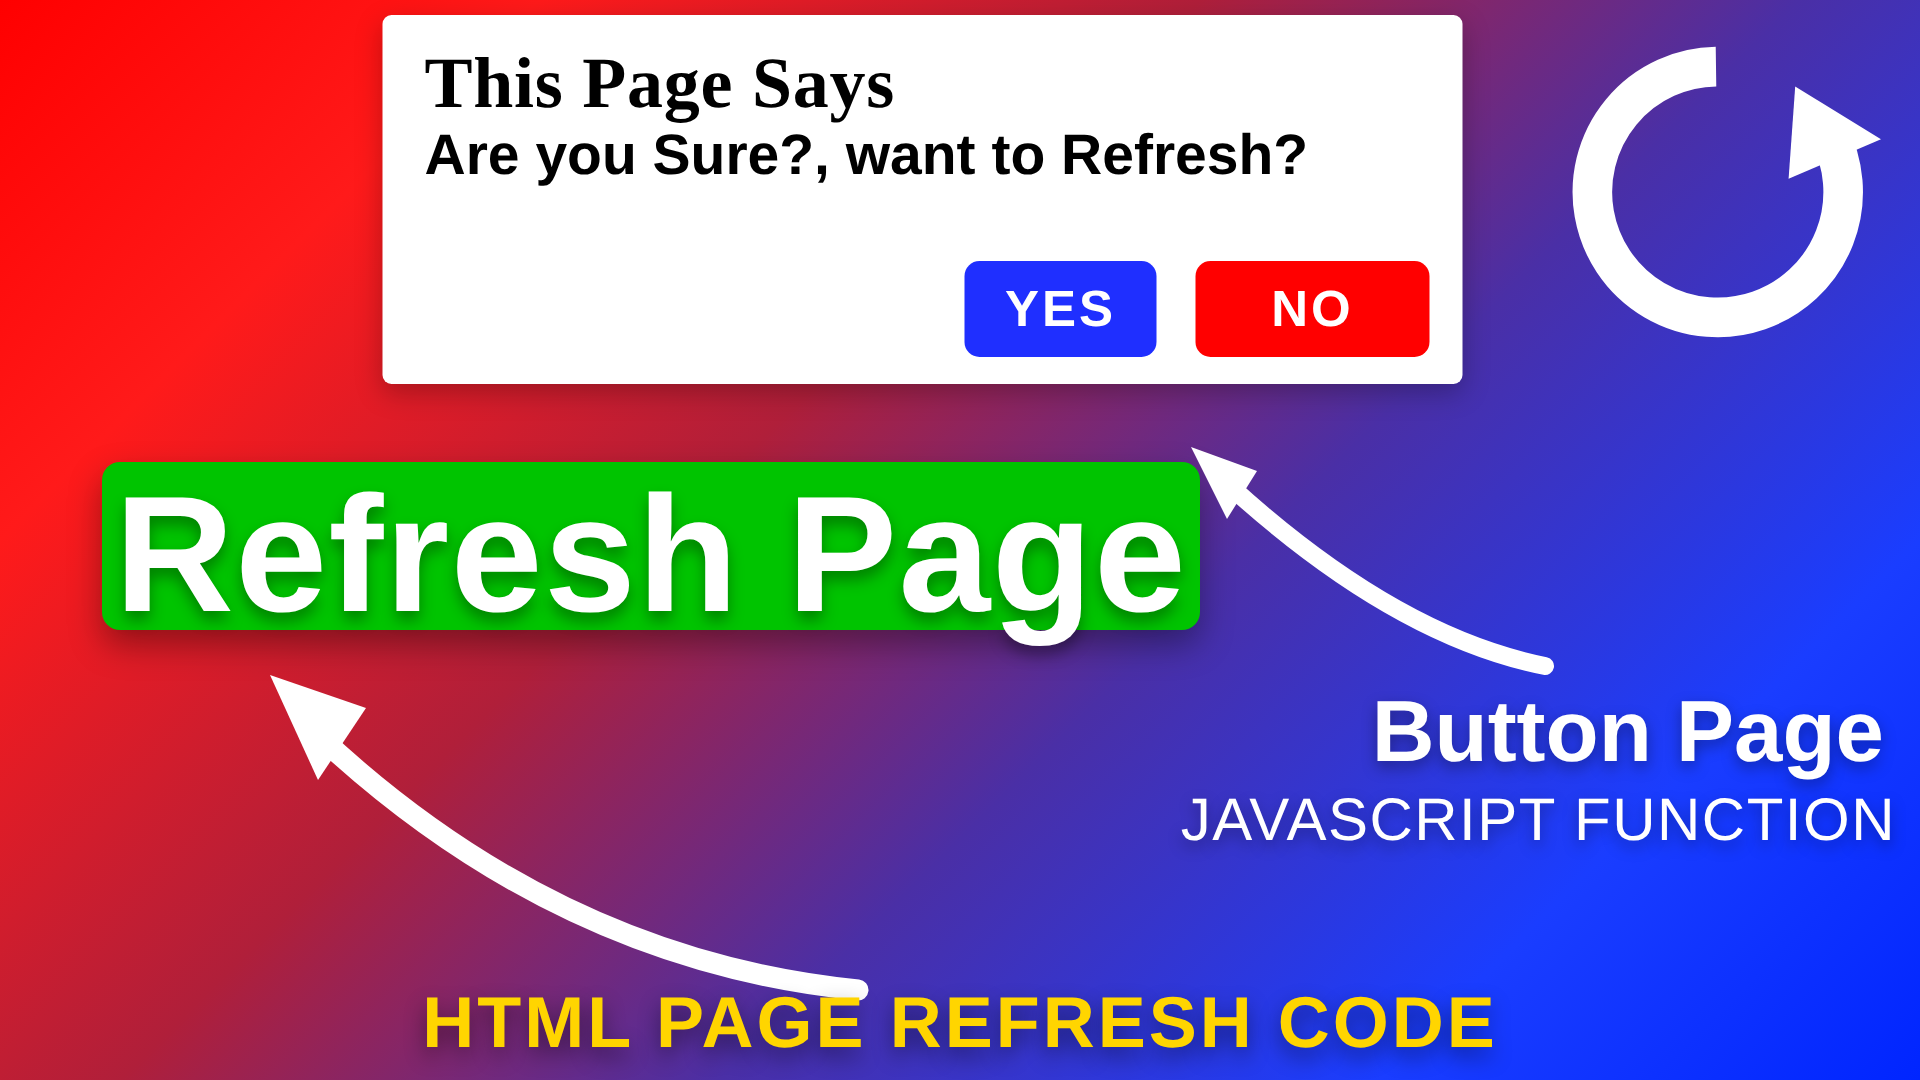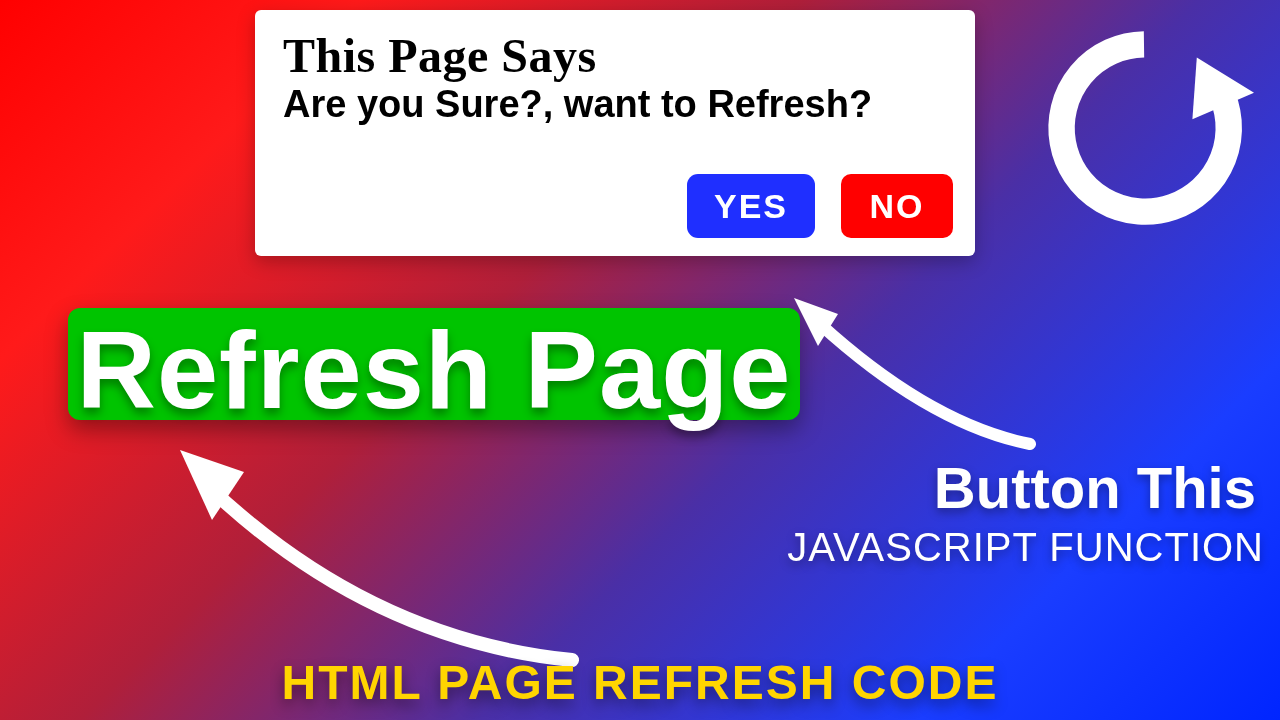--- a/index.html
+++ b/index.html
@@ -49,22 +49,22 @@
     height: 64px;
     padding: 0 22px;
     border-radius: 10px;
     color: #fff;
     font-weight: 900;
     font-size: 34px;
     letter-spacing: 2px;
     border: none;
     cursor: pointer;
   }
-  .btn-yes { background: #1f2fff; width: 128px; border-radius: 11px; }
-  .btn-no  { background: #ff0000; width: 112px; }
+  .btn-yes { background: #1f2fff; width: 128px; }
+  .btn-no  { background: #ff0000; width: 156px; }
 
   
   .refresh-icon {
     position: absolute;
     right: 26px;
     top: 18px;
     width: 220px;
     height: 220px;
   }
 
@@ -159,18 +159,18 @@
     </svg>
   </div>
 
   <div class="arrow arrow-bottom">
     <svg viewBox="0 0 460 260" width="460" height="260">
       <path d="M440 250 Q 240 230 80 80" fill="none" stroke="#ffffff" stroke-width="14" stroke-linecap="round"></path>
       <polygon points="48,40 112,62 80,110" fill="#ffffff"></polygon>
     </svg>
   </div>
 
-  <div class="label-btnclick">Button This</div>
+  <div class="label-btnclick">Button Page</div>
   <div class="label-jsfunc">JAVASCRIPT FUNCTION</div>
 
   <div class="bottom-title">HTML PAGE REFRESH CODE</div>
 
 </div>
 
 </body></html>

